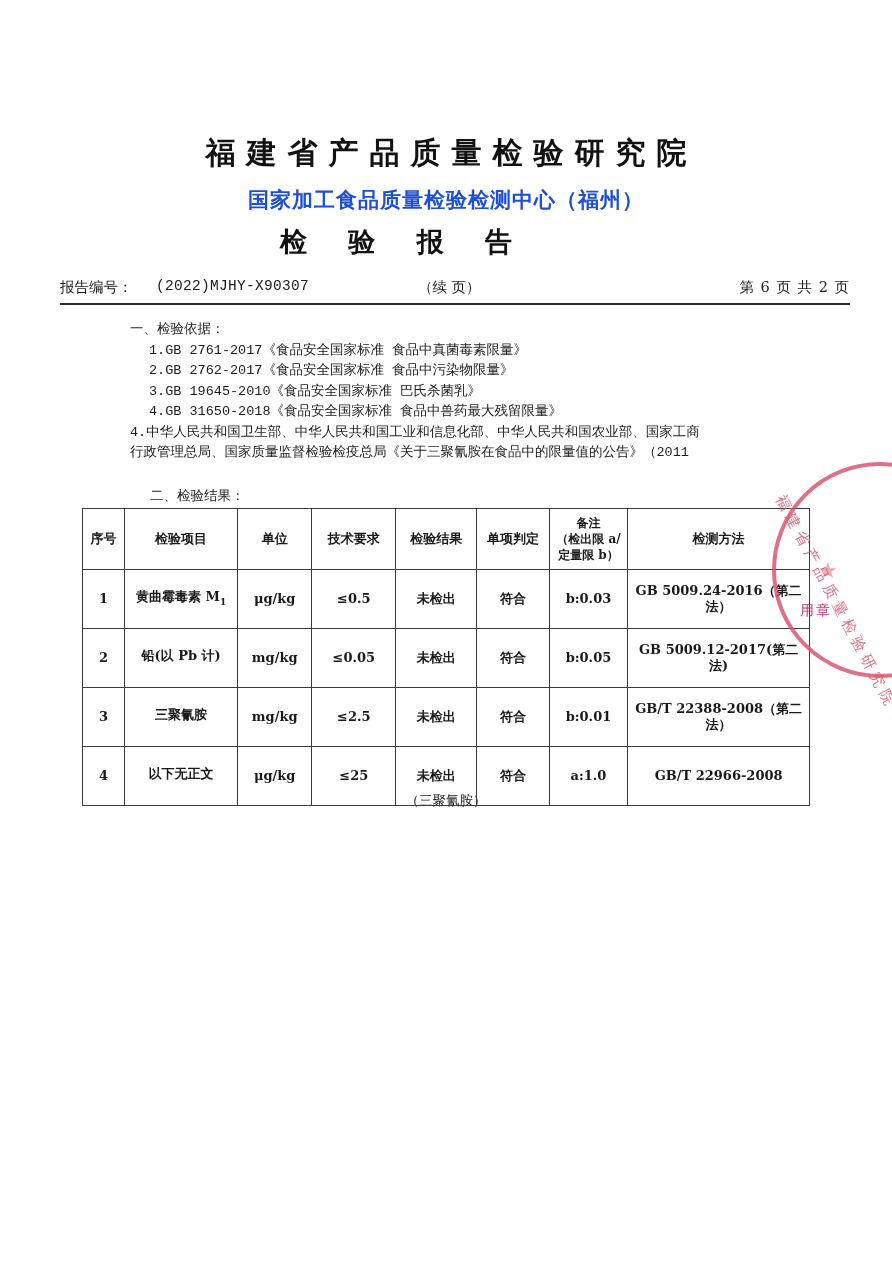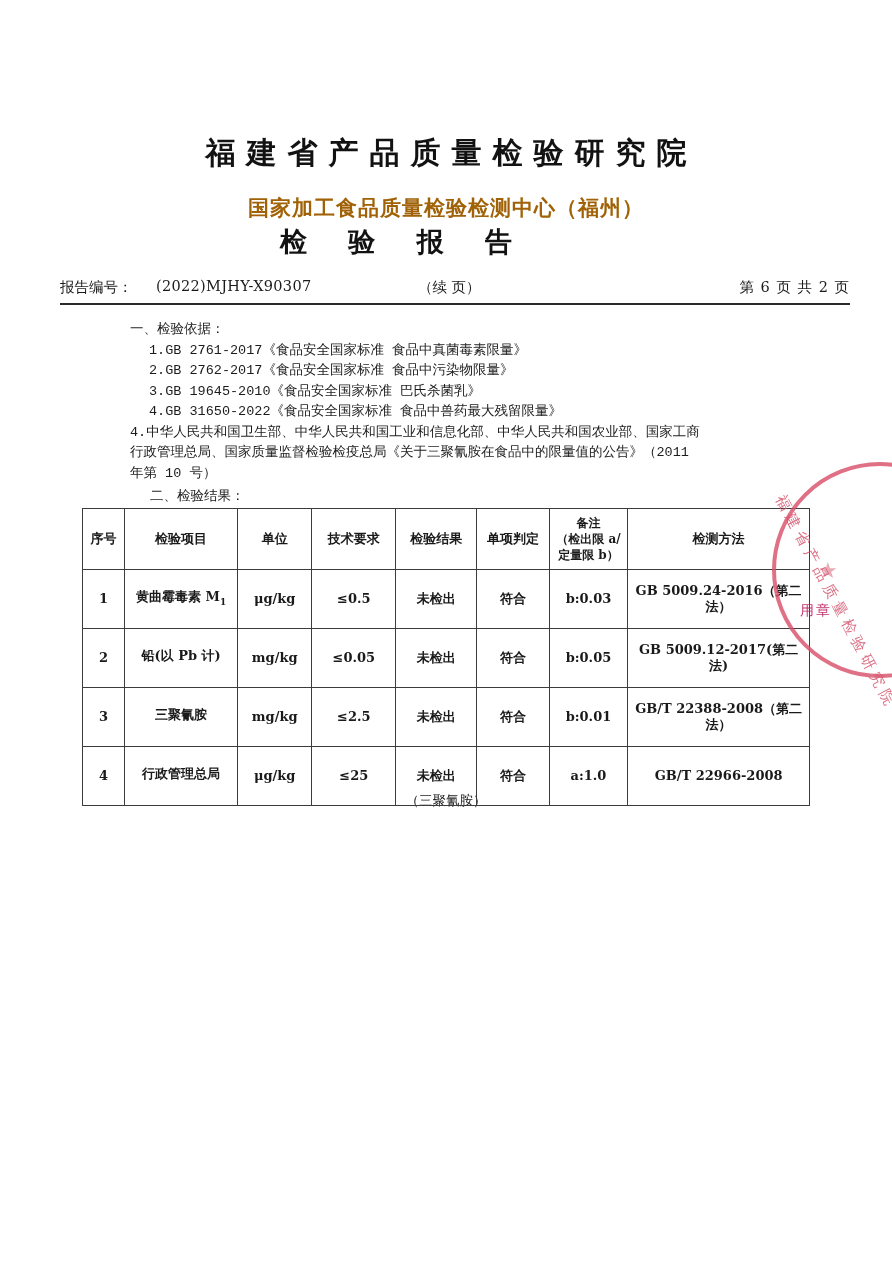--- a/index.html
+++ b/index.html
@@ -37,22 +37,21 @@
   .center-title {
     position: absolute;
     top: 186px;
     left: 0;
     width: 892px;
     text-align: center;
     font-family: "DejaVu Serif", "Liberation Serif", serif;
     font-weight: bold;
     font-size: 21px;
     letter-spacing: 1px;
-    color: #a16207;
-    margin-top: 8px;
+    color: #1d4ed8;
   }
   .report-title {
     position: absolute;
     top: 224px;
     left: 0;
     width: 792px;
     text-align: center;
     font-family: "DejaVu Serif", "Liberation Serif", serif;
     font-weight: bold;
     font-size: 27px;
@@ -64,21 +63,21 @@
   .meta-row {
     position: absolute;
     top: 278px;
     left: 60px;
     width: 790px;
     height: 24px;
     font-size: 14.5px;
     font-family: "DejaVu Serif", "Liberation Serif", serif;
   }
   .meta-left  { position: absolute; left: 0px;   top: 0; white-space: nowrap; }
-  .meta-num   { position: absolute; left: 96px;  top: 0; white-space: nowrap; letter-spacing: 0.3px; }
+  .meta-num   { position: absolute; left: 96px;  top: 0; white-space: nowrap; letter-spacing: 0.3px; font-family: Liberation Mono, monospace; }
   .meta-mid   { position: absolute; left: 358px; top: 0; white-space: nowrap; }
   .meta-right { position: absolute; right: 0px;  top: 0; white-space: nowrap; letter-spacing: 1px; }
   .rule {
     position: absolute;
     top: 303px;
     left: 60px;
     width: 790px;
     height: 2px;
     background: #2a2a2a;
   }
@@ -218,24 +217,23 @@
     <span class="meta-mid">（续 页）</span>
     <span class="meta-right">第 6 页  共 2 页</span>
   </div>
   <div class="rule"></div>
 
   <div class="basis">
     <p class="sec">一、检验依据：</p>
     <p class="itm">1.GB 2761-2017《食品安全国家标准 食品中真菌毒素限量》</p>
     <p class="itm">2.GB 2762-2017《食品安全国家标准 食品中污染物限量》</p>
     <p class="itm">3.GB 19645-2010《食品安全国家标准 巴氏杀菌乳》</p>
-    <p class="itm">4.GB 31650-2022《食品安全国家标准 食品中兽药最大残留限量》</p>
+    <p class="itm">4.GB 31650-2018《食品安全国家标准 食品中兽药最大残留限量》</p>
     <p class="cont">4.中华人民共和国卫生部、中华人民共和国工业和信息化部、中华人民共和国农业部、国家工商</p>
     <p class="cont">行政管理总局、国家质量监督检验检疫总局《关于三聚氰胺在食品中的限量值的公告》（2011</p>
-    <p class="cont">年第 10 号）</p>
   </div>
 
   <div class="results-head">二、检验结果：</div>
 
   <table class="rt">
     <thead>
       <tr>
         <th class="c-no">序号</th>
         <th class="c-item">检验项目</th>
         <th class="c-unit">单位</th>
@@ -278,21 +276,21 @@
         <td><span>三聚氰胺</span><span class="sub"></span></td>
         <td>mg/kg</td>
         <td>≤2.5</td>
         <td>未检出</td>
         <td>符合</td>
         <td>b:0.01</td>
         <td>GB/T 22388-2008（第二法）</td>
       </tr>
       <tr>
         <td>4</td>
-        <td><span>行政管理总局</span><span class="sub"></span></td>
+        <td><span>以下无正文</span><span class="sub"></span></td>
         <td>μg/kg</td>
         <td>≤25</td>
         <td>未检出</td>
         <td>符合</td>
         <td>a:1.0</td>
         <td>GB/T 22966-2008</td>
       </tr>
     </tbody>
   </table>
 

